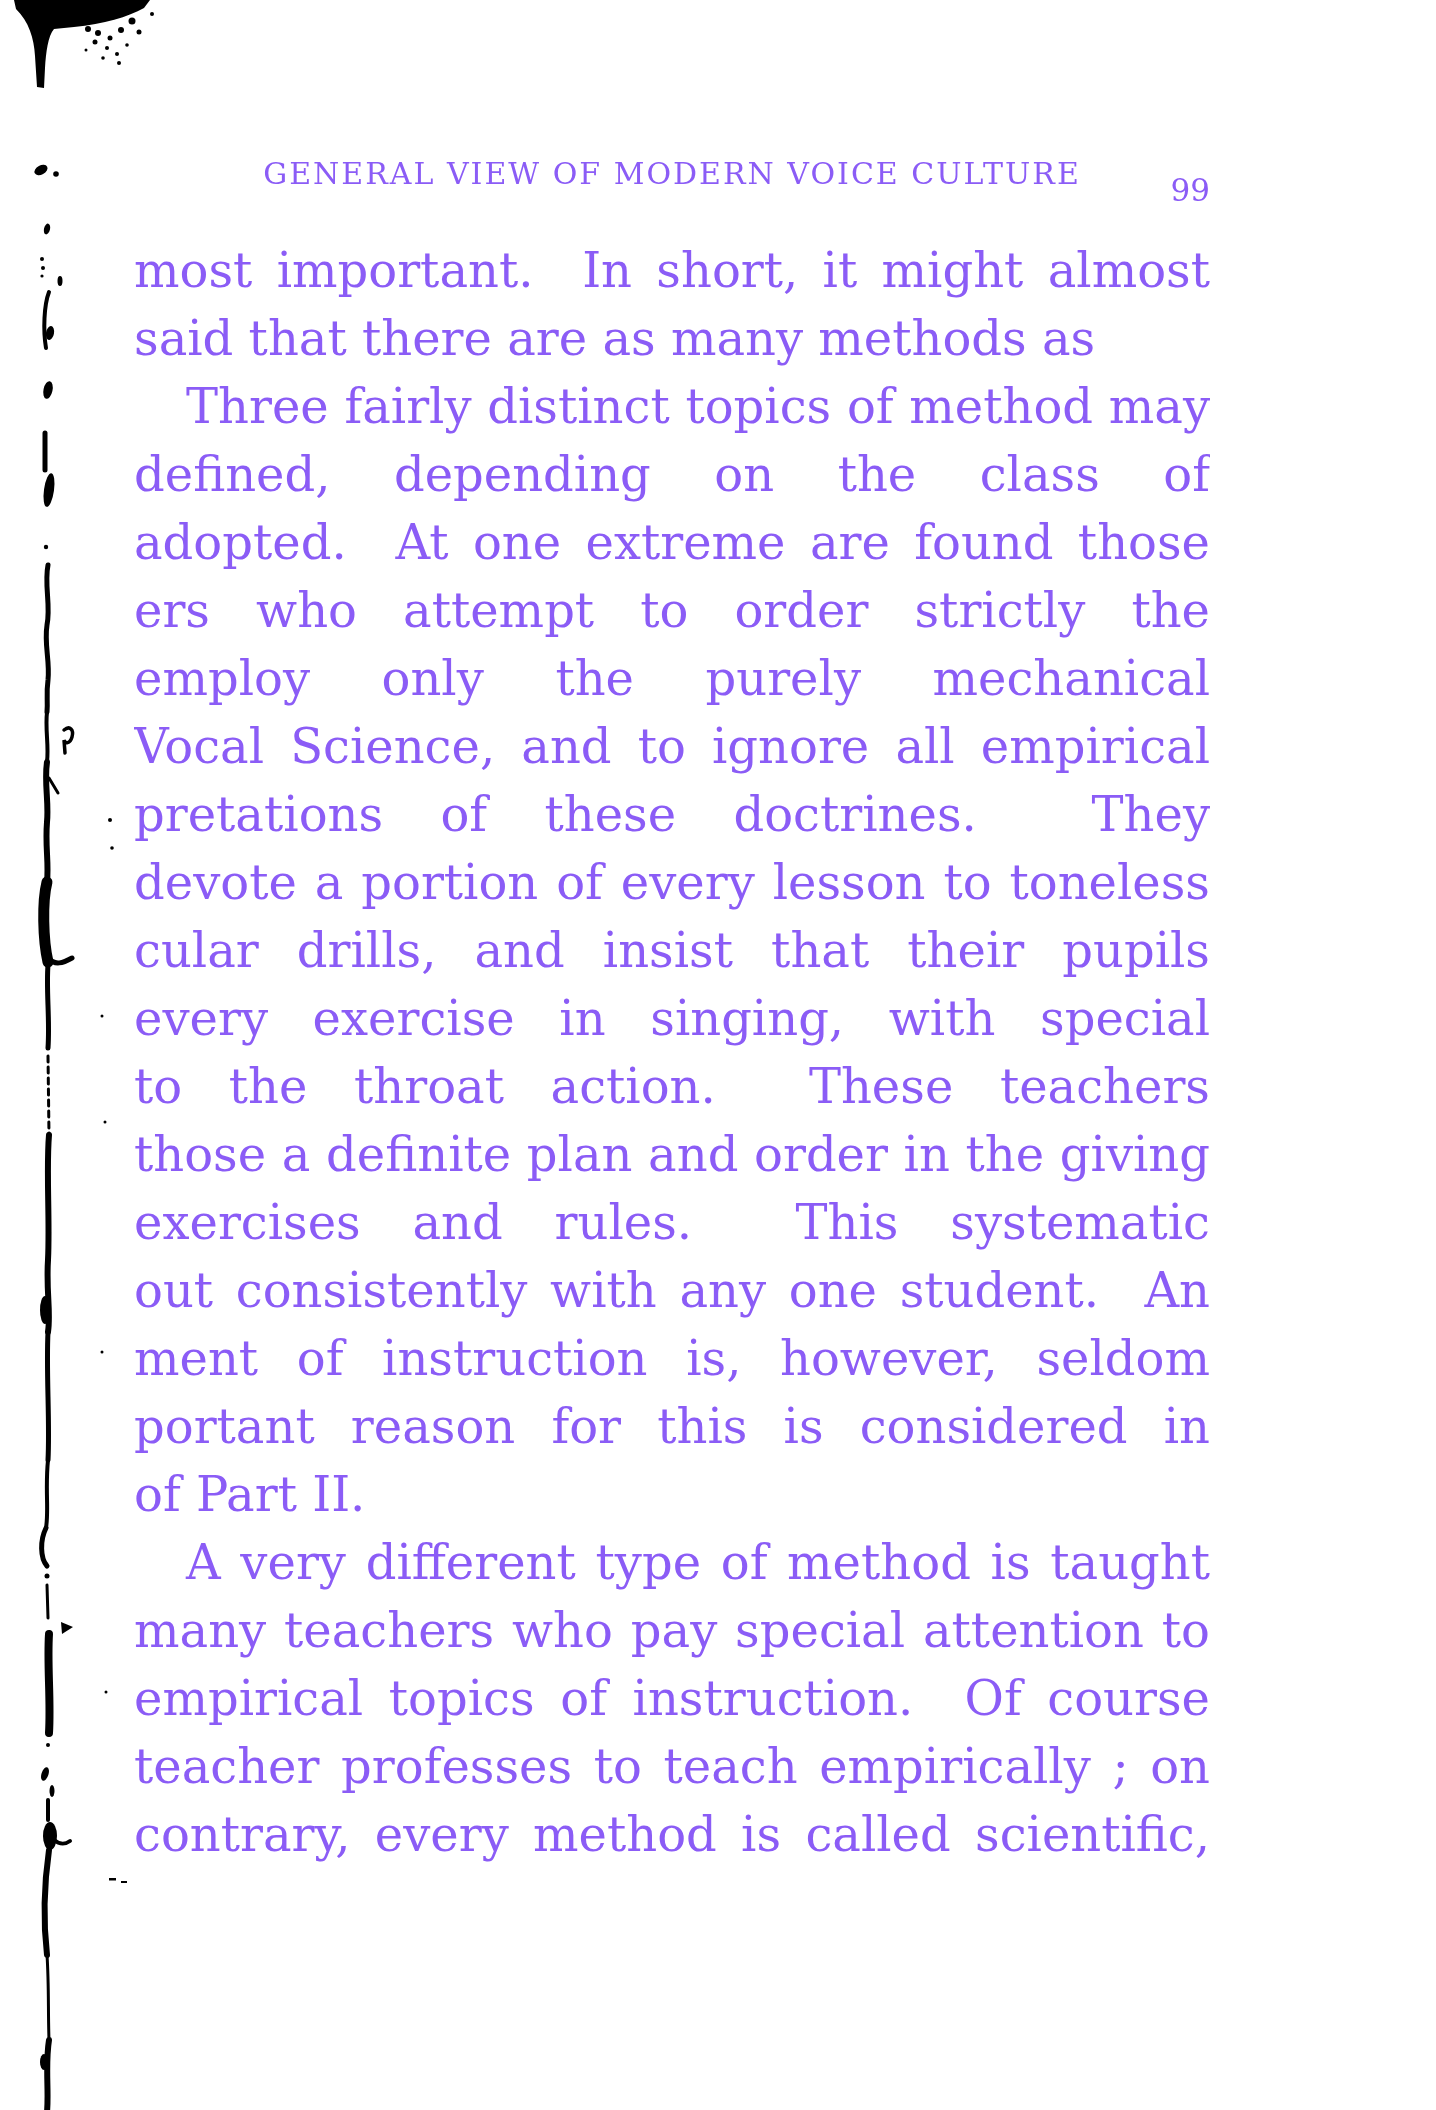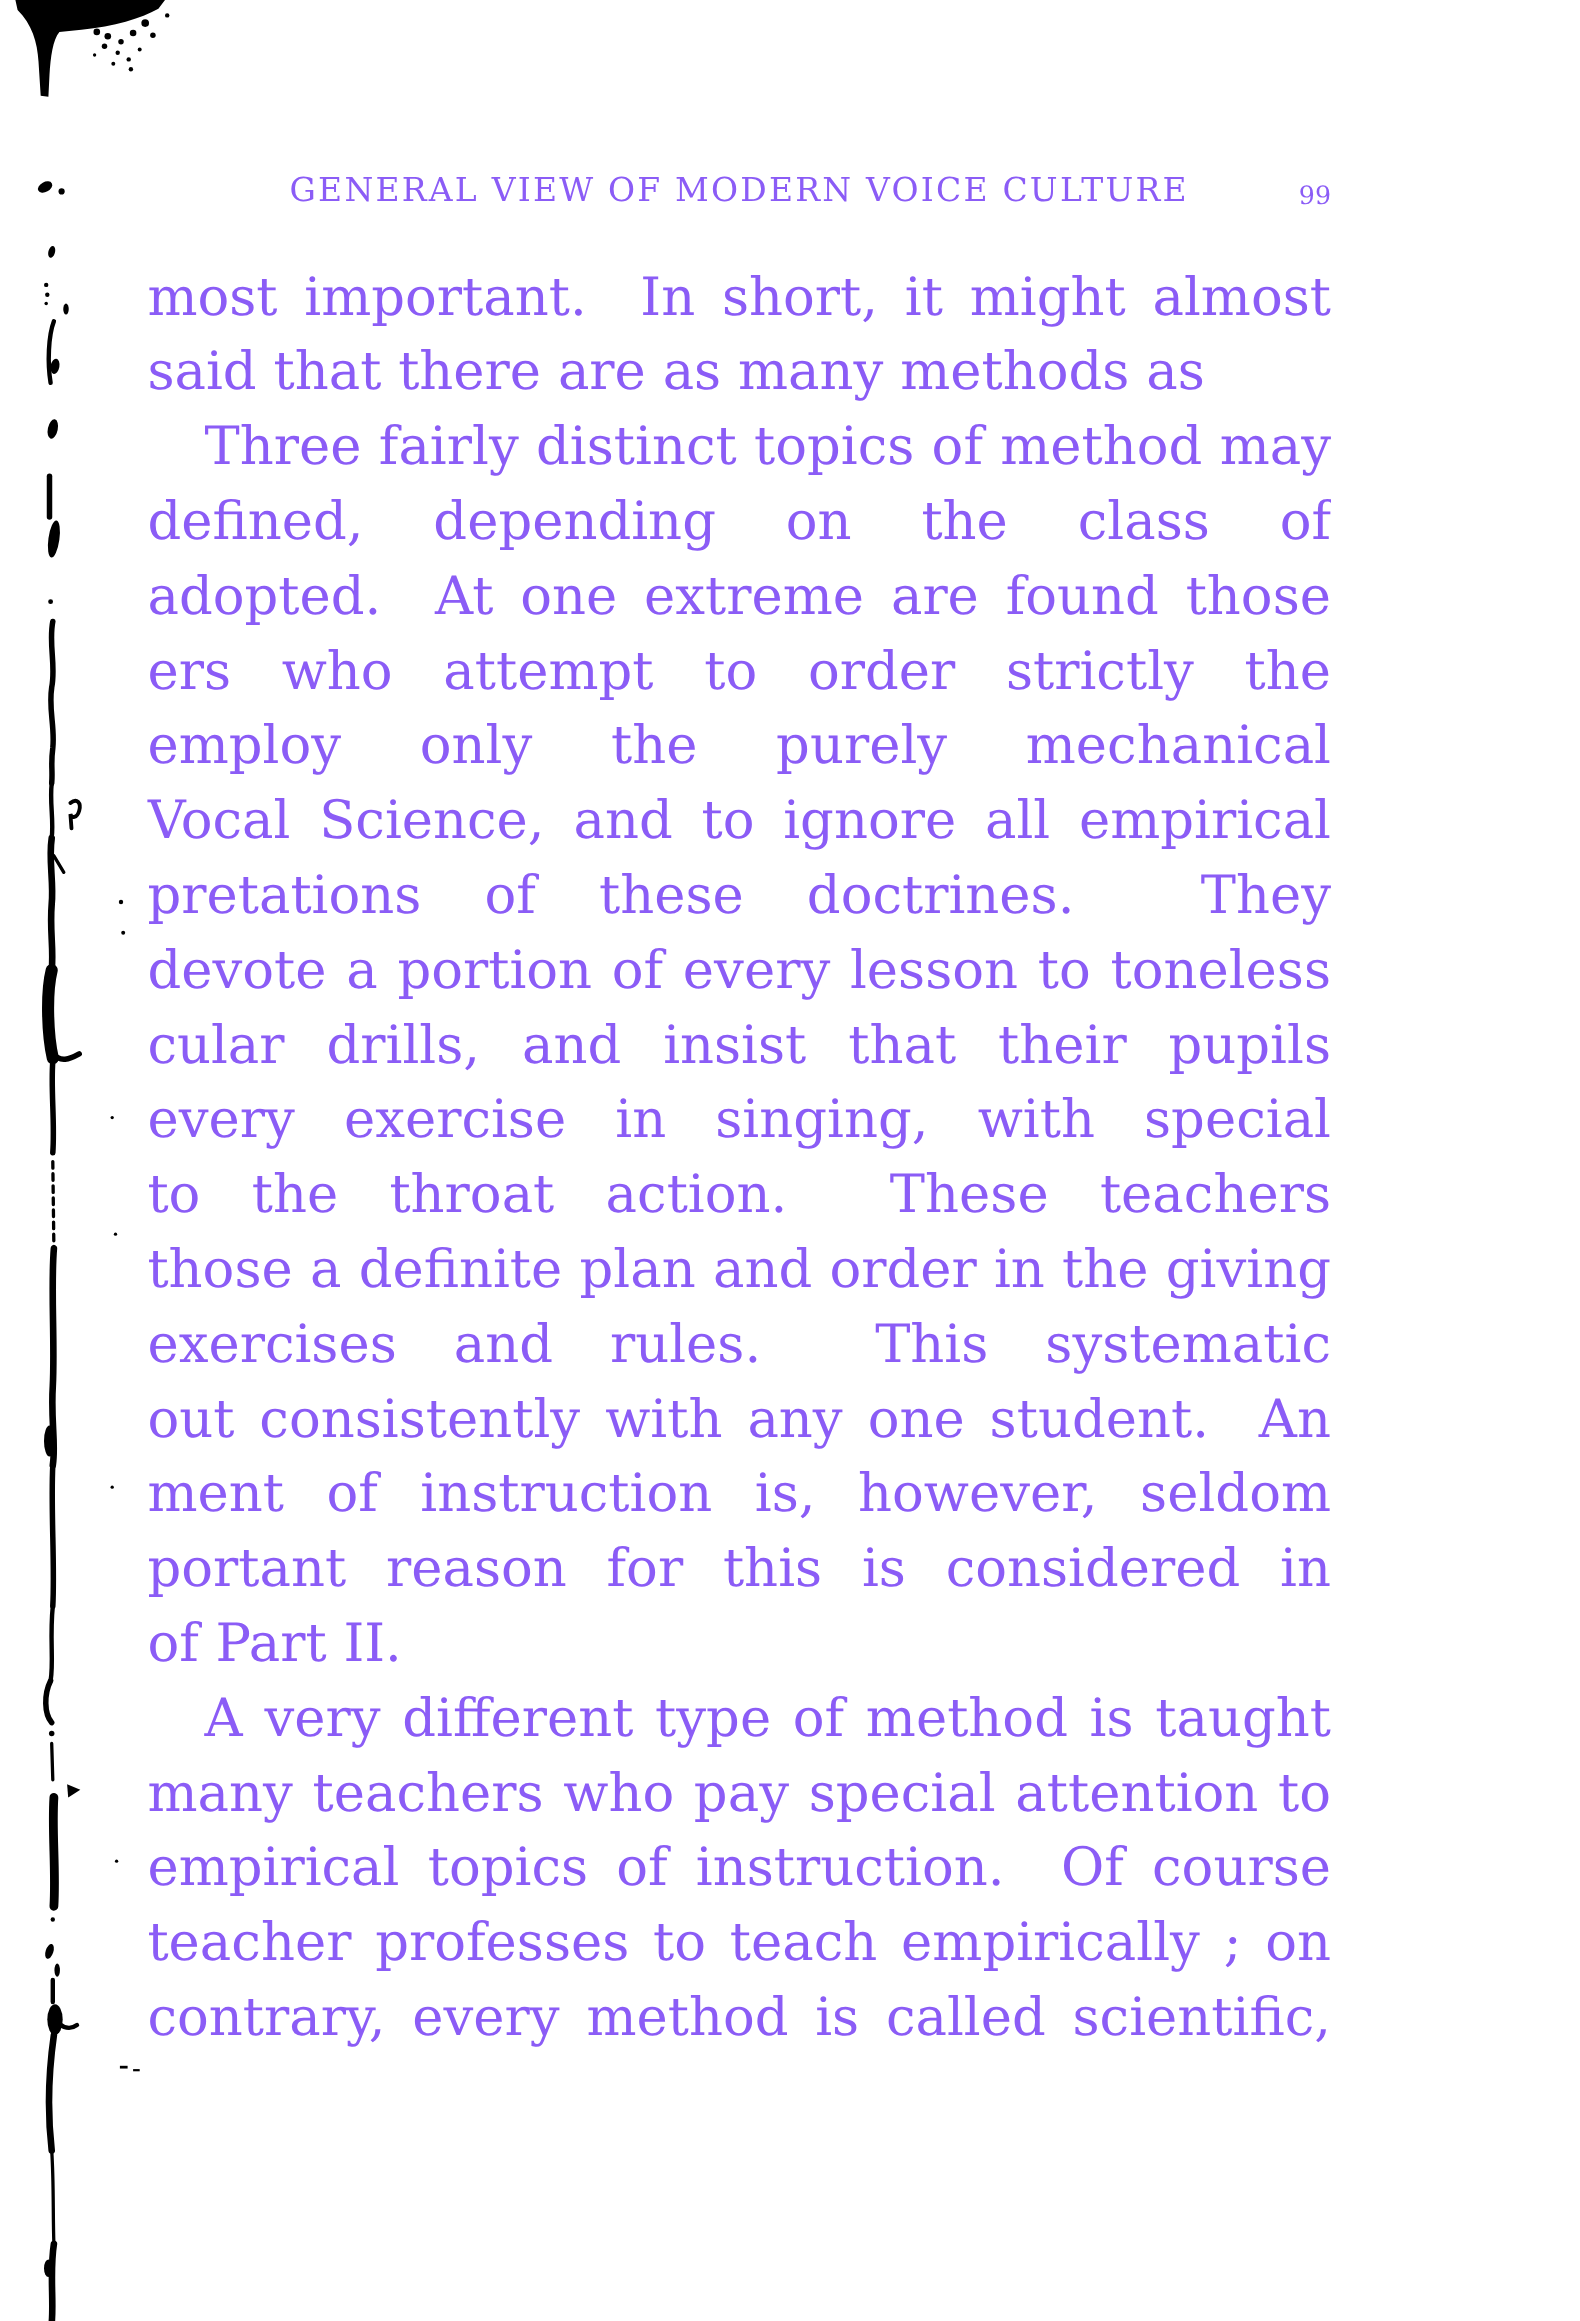--- a/index.html
+++ b/index.html
@@ -27,22 +27,22 @@
   .running-title {
     text-align: center;
     font-size: 30px;
     letter-spacing: 2px;
     line-height: 44px;
     white-space: nowrap;
   }
   .page-number {
     position: absolute;
     right: 0;
-    top: 4px;
-    font-size: 23px;
+    top: 16px;
+    font-size: 31px;
     line-height: 44px;
   }
   .body-text {
     position: absolute;
     left: 134px;
     top: 236px;
     width: 1076px;
     font-size: 48px;
     line-height: 68px;
   }

